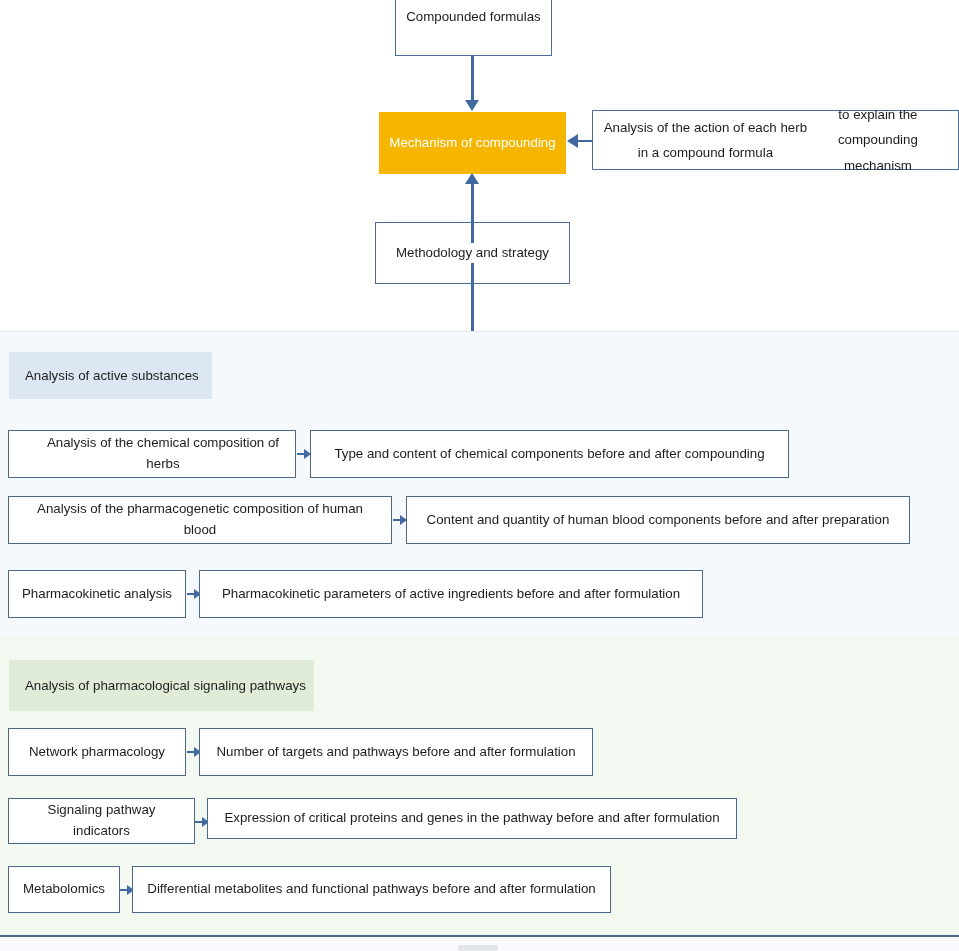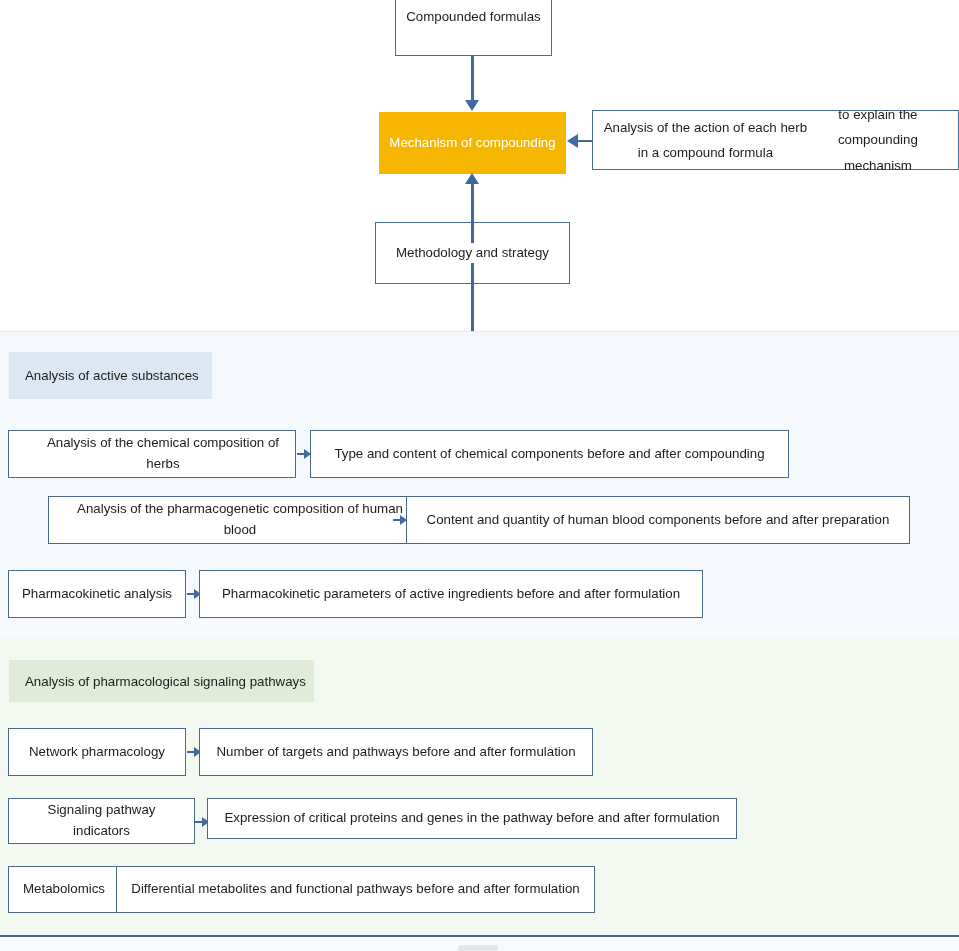--- a/index.html
+++ b/index.html
@@ -136,21 +136,21 @@
     <span>Analysis of the chemical composition of herbs</span>
   </div>
   <div class="rowarrow" style="left:297px;top:446px;width:14px;">
     <div class="shaft" style="width:8px;"></div>
     <div class="head" style="left:7px;"></div>
   </div>
   <div class="node thick" style="left:310px;top:430px;width:479px;height:48px;">
     <span>Type and content of chemical components before and after compounding</span>
   </div>
 
-  <div class="node thick" style="left:8px;top:496px;width:384px;height:48px;margin-left:40px;">
+  <div class="node thick" style="left:8px;top:496px;width:384px;height:48px;">
     <span>Analysis of the pharmacogenetic composition of human blood</span>
   </div>
   <div class="rowarrow" style="left:393px;top:512px;width:14px;">
     <div class="shaft" style="width:8px;"></div>
     <div class="head" style="left:7px;"></div>
   </div>
   <div class="node thick" style="left:406px;top:496px;width:504px;height:48px;">
     <span>Content and quantity of human blood components before and after preparation</span>
   </div>
 
@@ -158,21 +158,21 @@
     <span>Pharmacokinetic analysis</span>
   </div>
   <div class="rowarrow" style="left:187px;top:586px;width:14px;">
     <div class="shaft" style="width:8px;"></div>
     <div class="head" style="left:7px;"></div>
   </div>
   <div class="node thick" style="left:199px;top:570px;width:504px;height:48px;">
     <span>Pharmacokinetic parameters of active ingredients before and after formulation</span>
   </div>
 
-  <div class="chip" id="chip-pathways" style="left:9px;top:660px;width:305px;height:42px;">
+  <div class="chip" id="chip-pathways" style="left:9px;top:660px;width:305px;height:51px;">
     <span>Analysis of pharmacological signaling pathways</span>
   </div>
 
   <div class="node thick" style="left:8px;top:728px;width:178px;height:48px;">
     <span>Network pharmacology</span>
   </div>
   <div class="rowarrow" style="left:187px;top:744px;width:14px;">
     <div class="shaft" style="width:8px;"></div>
     <div class="head" style="left:7px;"></div>
   </div>
@@ -191,19 +191,19 @@
     <span>Expression of critical proteins and genes in the pathway before and after formulation</span>
   </div>
 
   <div class="node thick" style="left:8px;top:866px;width:112px;height:47px;">
     <span>Metabolomics</span>
   </div>
   <div class="rowarrow" style="left:120px;top:882px;width:14px;">
     <div class="shaft" style="width:8px;"></div>
     <div class="head" style="left:7px;"></div>
   </div>
-  <div class="node thick" style="left:116px;top:866px;width:479px;height:47px;">
+  <div class="node thick" style="left:132px;top:866px;width:479px;height:47px;">
     <span>Differential metabolites and functional pathways before and after formulation</span>
   </div>
 
   <div id="footer-stub" style="left:458px;top:945px;width:40px;height:6px;"></div>
 
 </div>
 
 </body></html>

